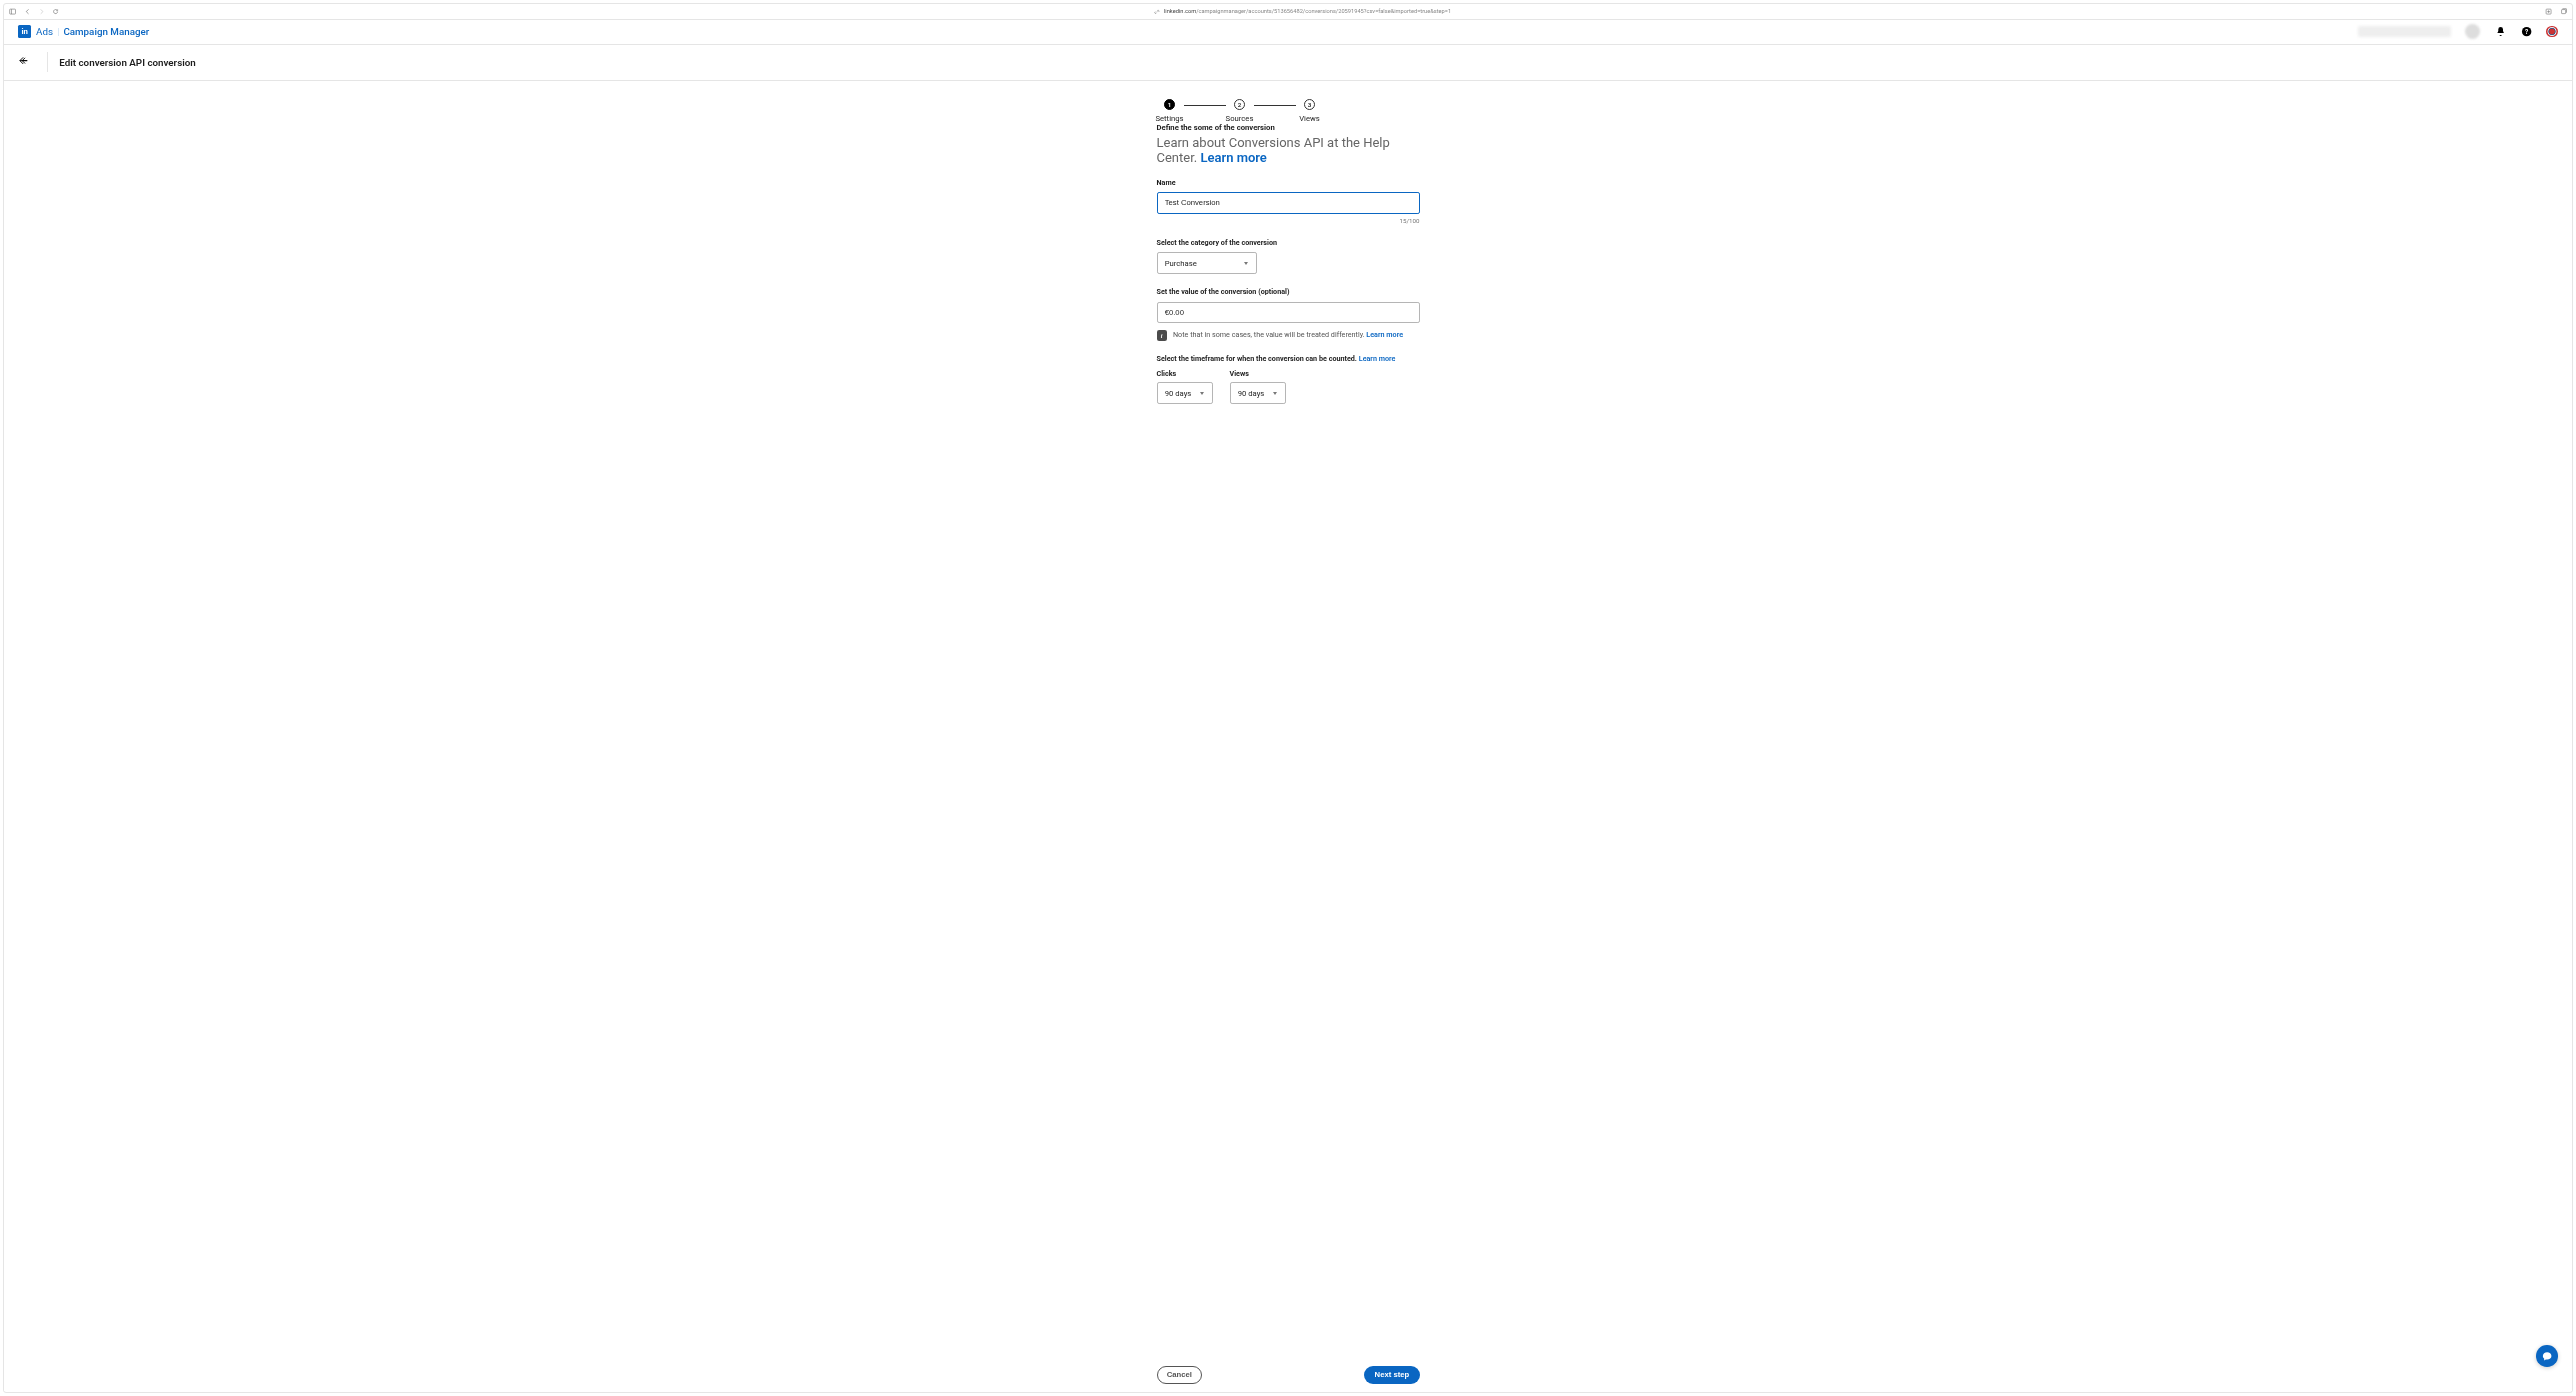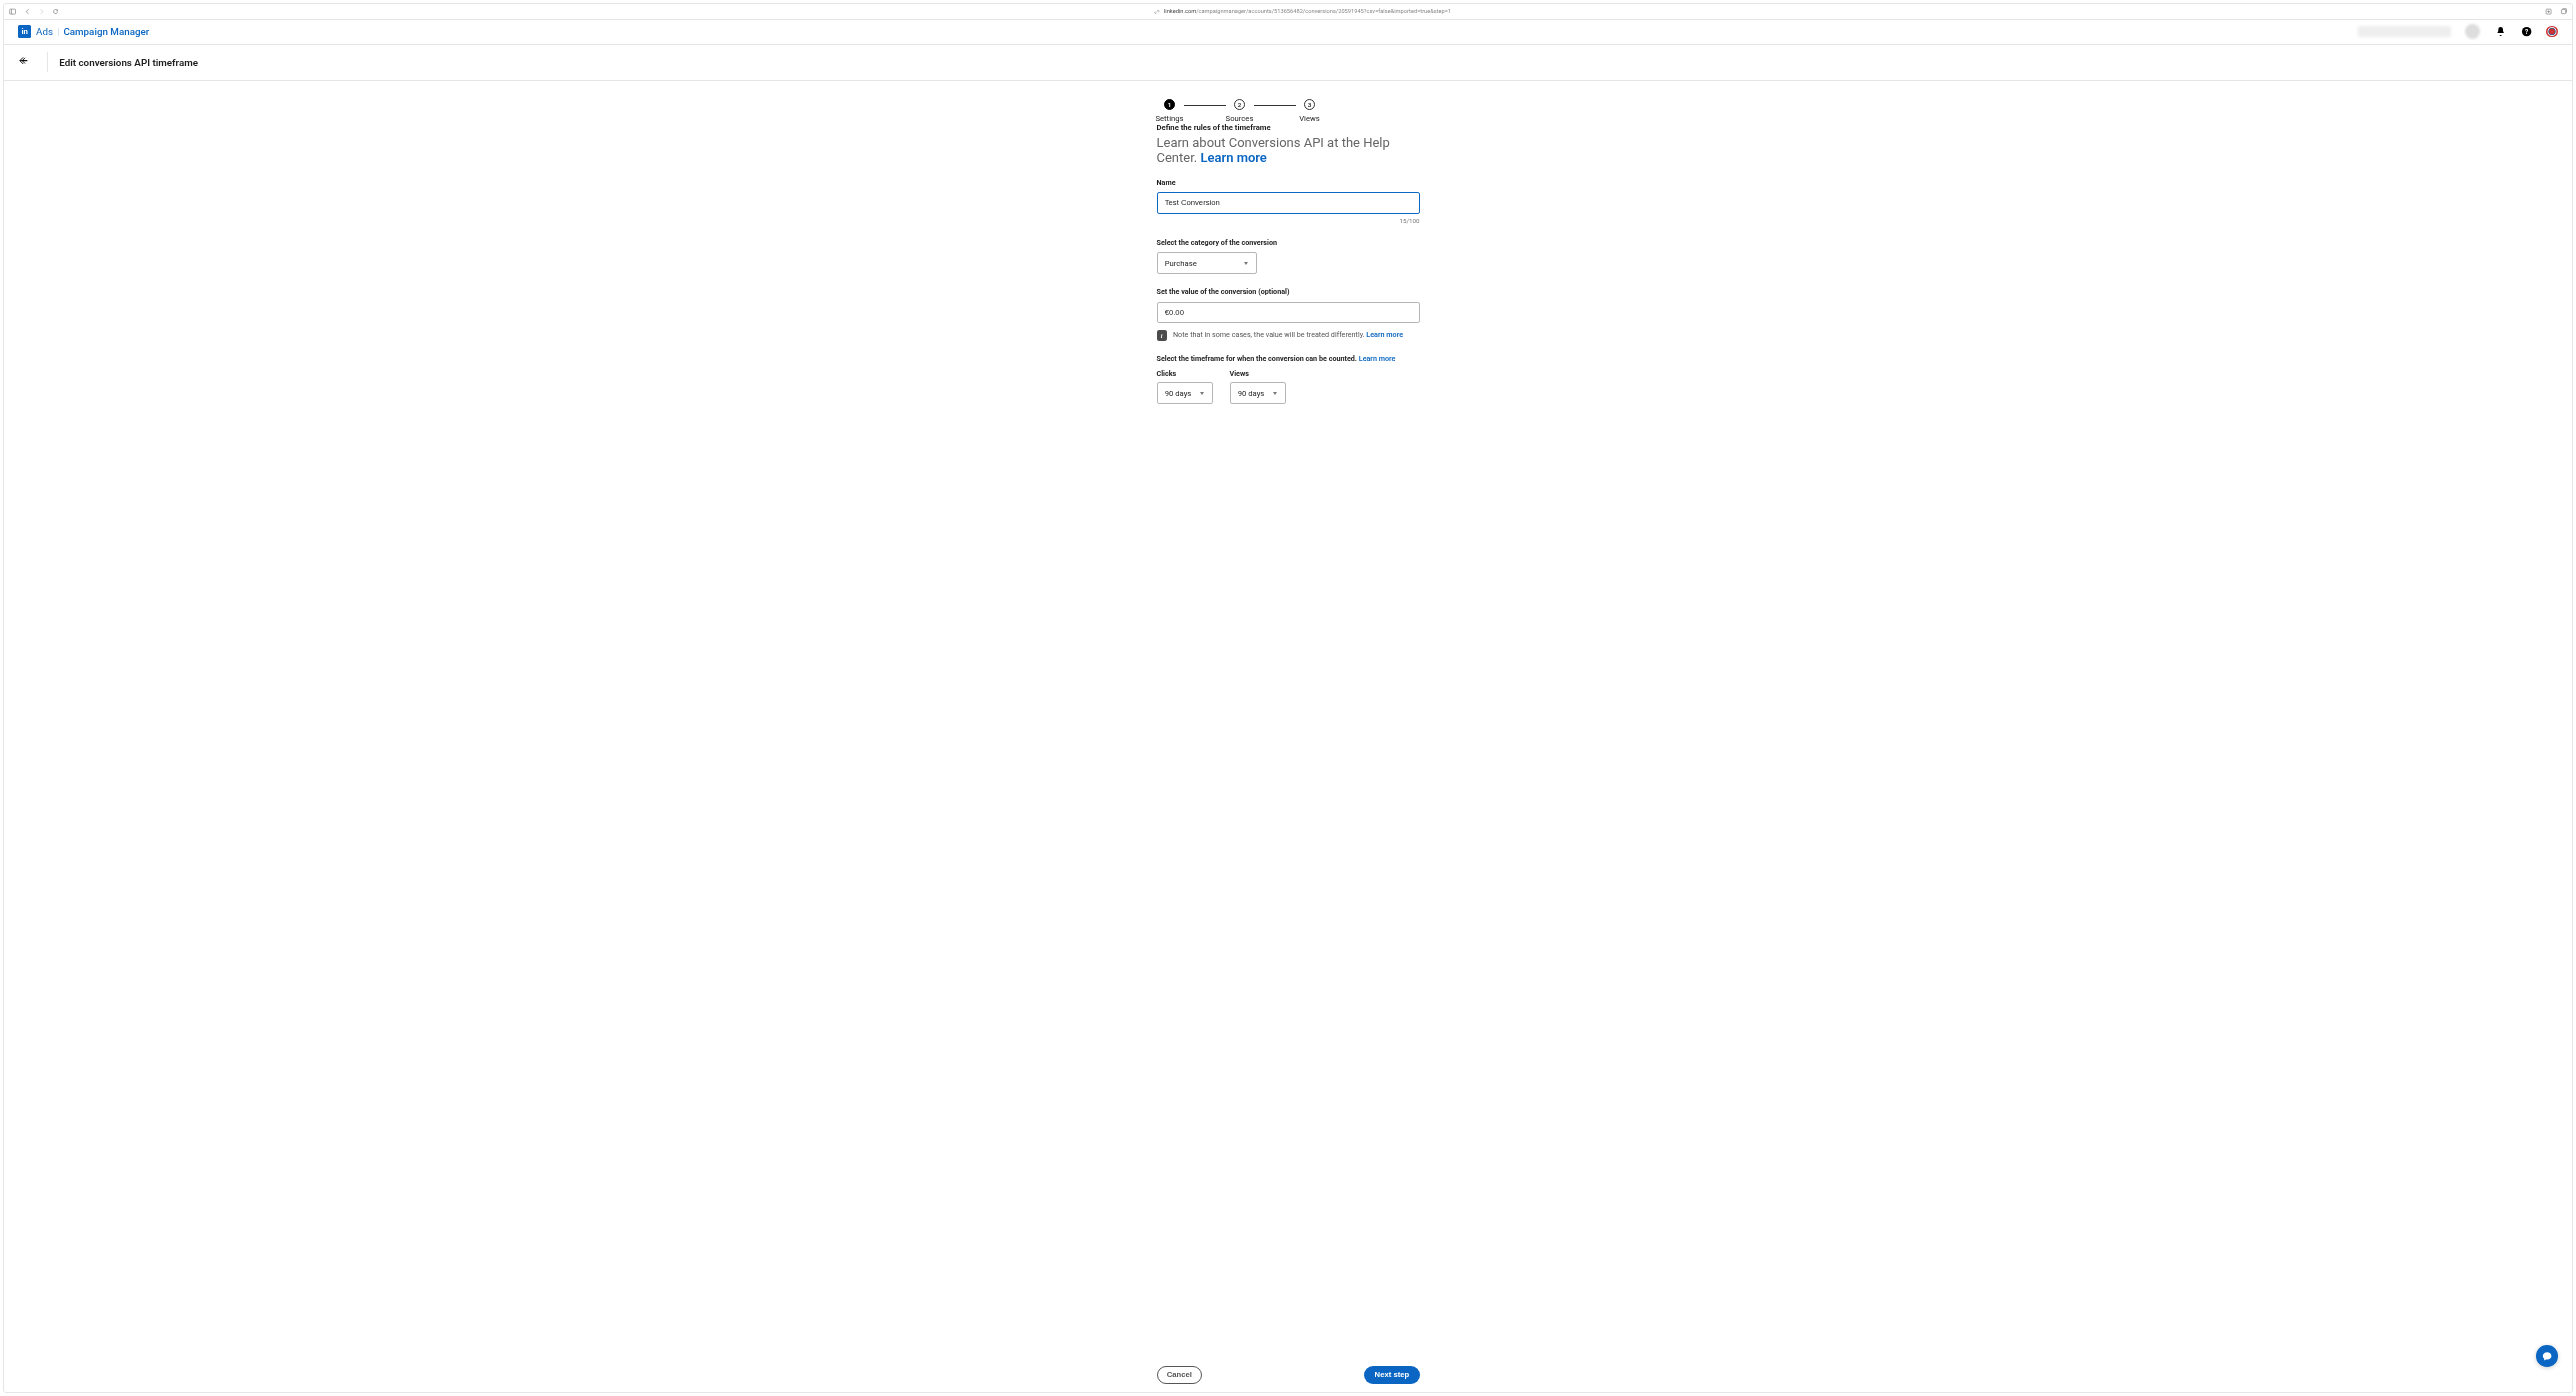--- a/index.html
+++ b/index.html
@@ -171,21 +171,21 @@
     <div class="back-zone">
       <span>
         <svg viewBox="0 0 24 24" width="11.3" height="11.3" fill="none" stroke="#000" stroke-width="2">
             <path d="M15 6l-6 6 6 6M9 12h11"></path>
             <path d="M4 12h15" stroke-width="2"></path>
             <path d="M11 5l-7 7 7 7"></path>
           </svg>
       </span>
     </div>
     <div class="back-divider"></div>
-    <div class="page-title">Edit conversions API timeframe</div>
+    <div class="page-title">Edit conversion API conversion</div>
   </div>
 
   <div class="main">
     <div class="form-col">
 
       <div class="stepper-wrap">
         <div class="step">
           <div class="step-circle active">1</div>
           <div class="step-label">Settings</div>
         </div>
@@ -194,21 +194,21 @@
           <div class="step-circle">2</div>
           <div class="step-label">Sources</div>
         </div>
         <div class="step-line"></div>
         <div class="step">
           <div class="step-circle">3</div>
           <div class="step-label">Views</div>
         </div>
       </div>
 
-      <div class="sect-title">Define the rules of the timeframe</div>
+      <div class="sect-title">Define the some of the conversion</div>
       <div class="sect-sub">
         <span>Learn about Conversions API at the Help Center.</span>
         <span class="link">Learn more</span>
       </div>
 
       <div class="form-block">
         <div class="q-label">Name</div>
         <input class="text-input" type="text" value="Test Conversion" style="">
         <div class="char-count">15/100</div>
       </div>

